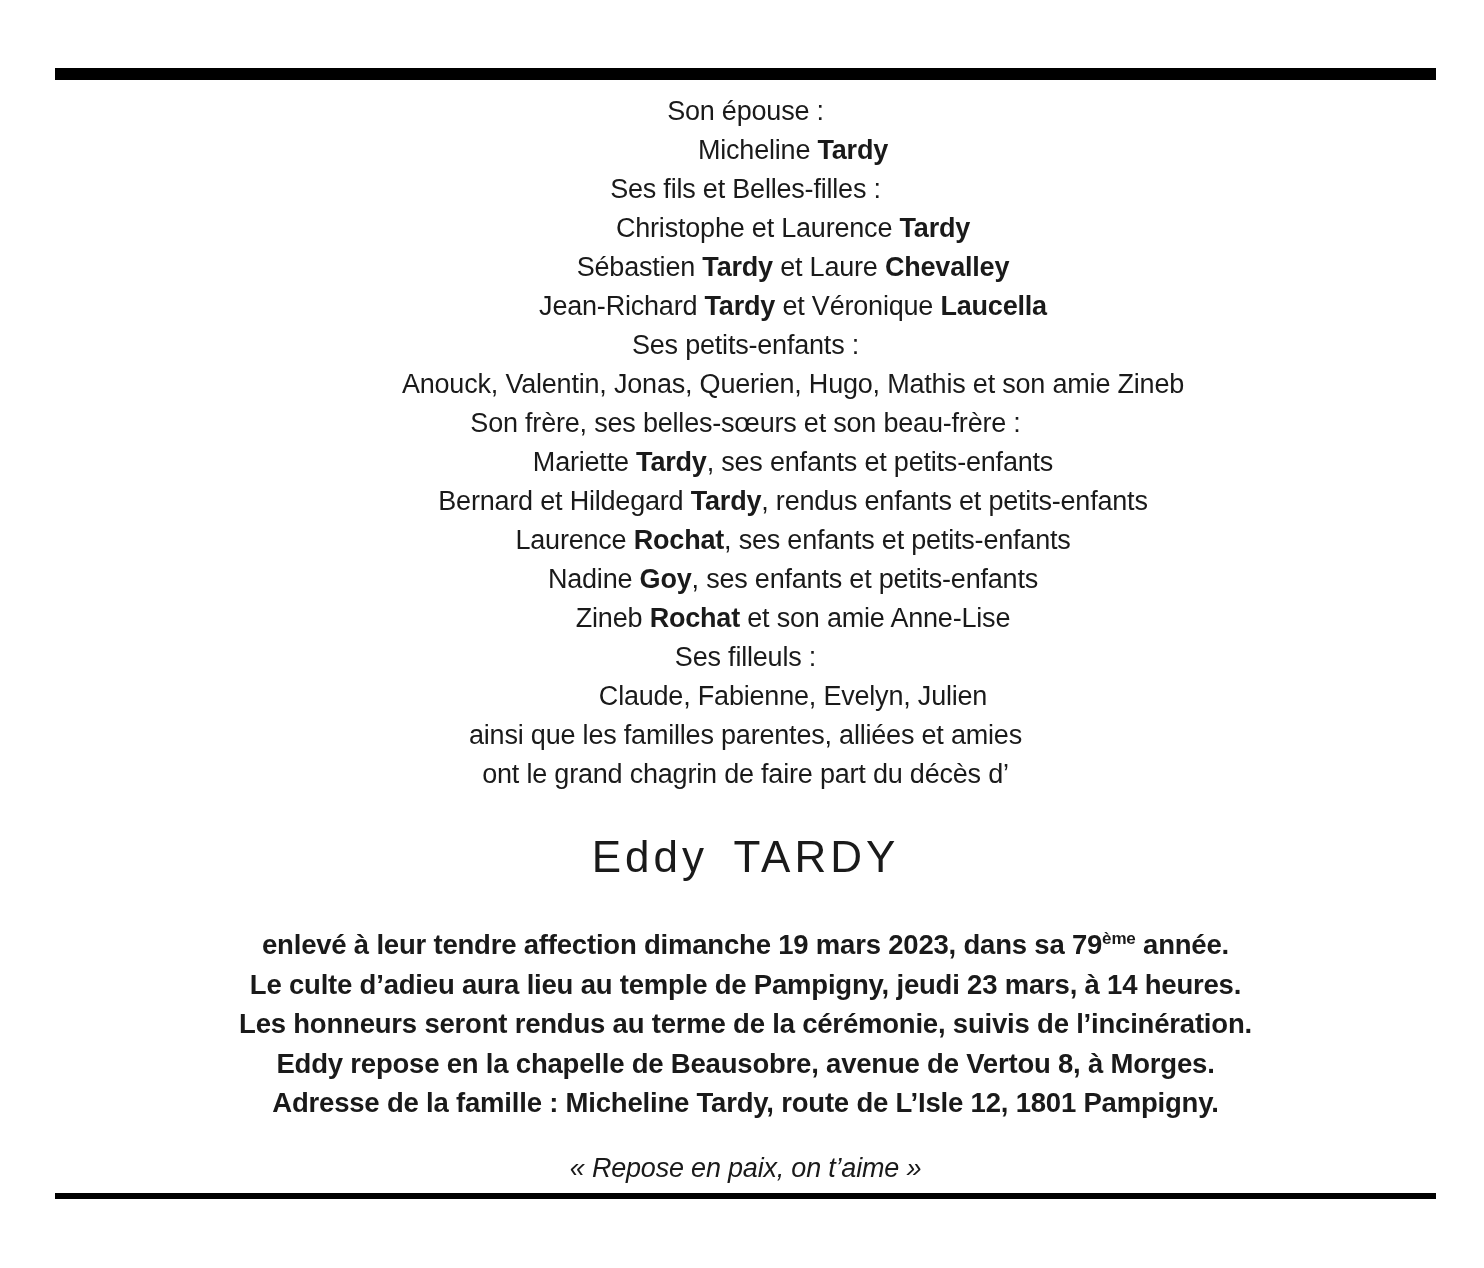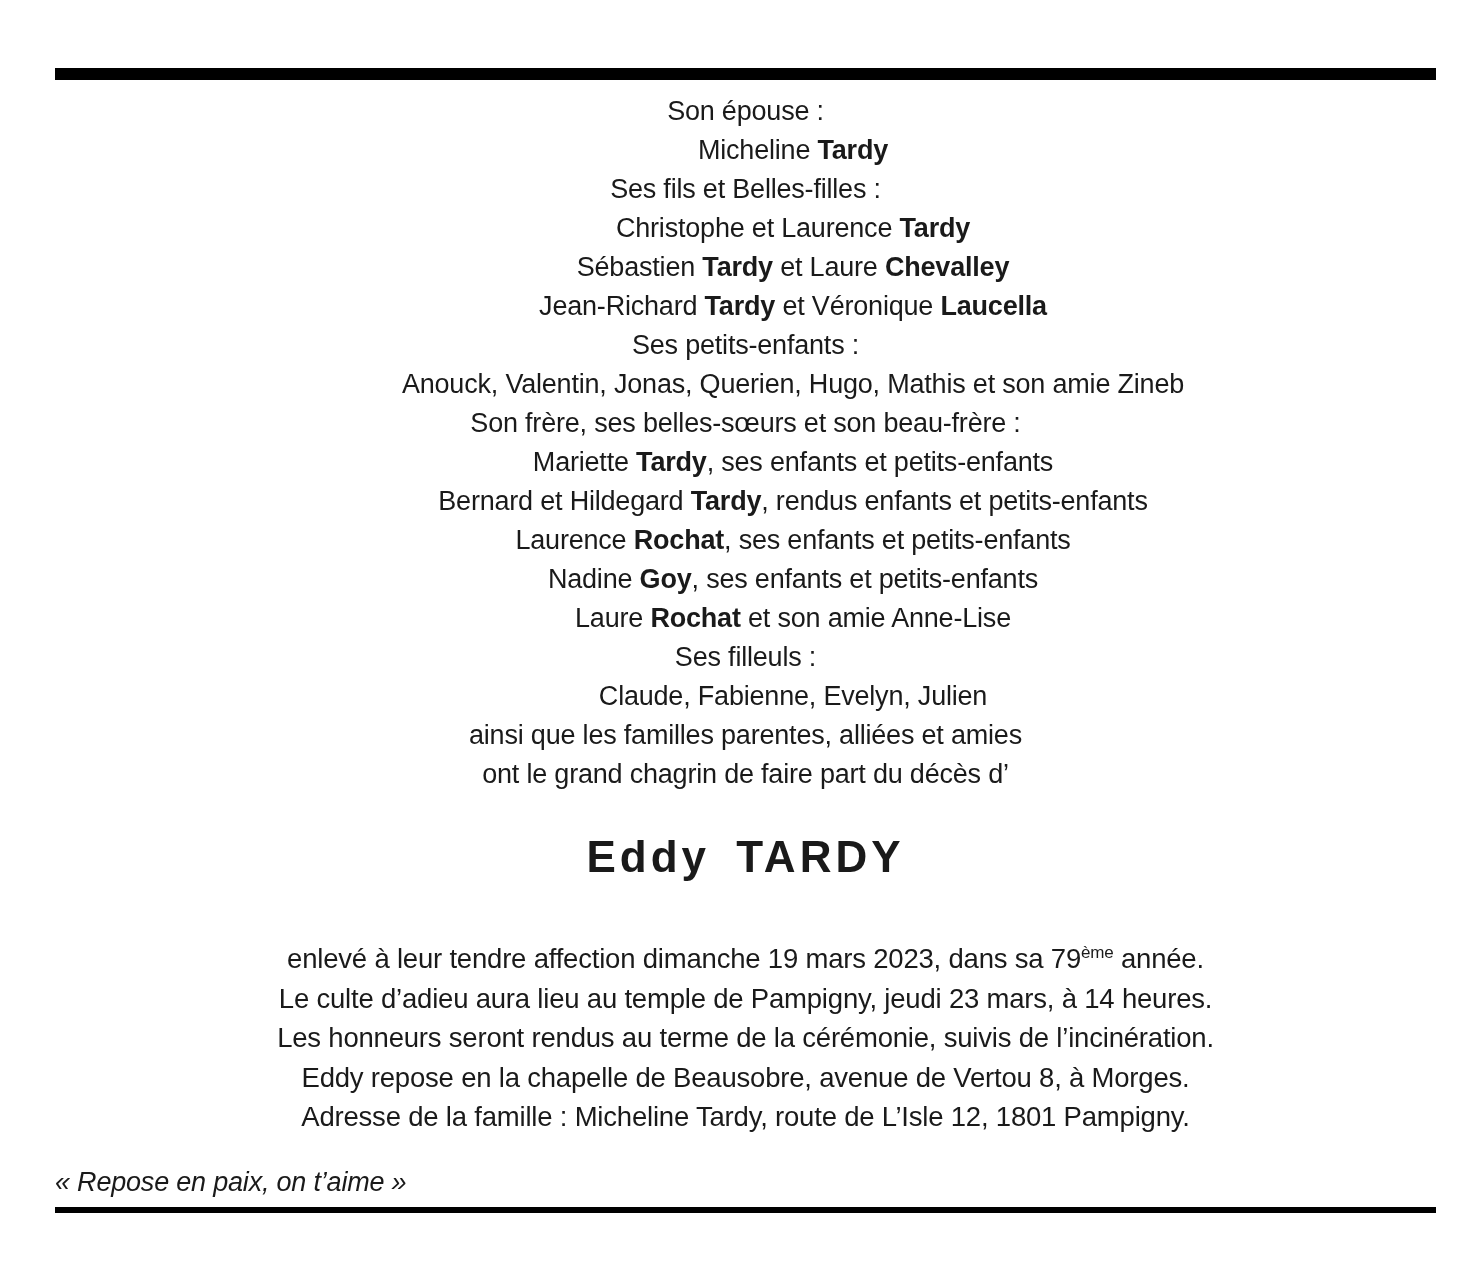--- a/index.html
+++ b/index.html
@@ -38,41 +38,42 @@
     text-align: center;
   }
   .line.indent {
     padding-left: 95px;
   }
   b { font-weight: 700; margin-top: 37px; }
   .title {
     margin-top: 36px;
     text-align: center;
     font-size: 44px;
-    font-weight: 700;
+    font-weight: 400;
     letter-spacing: 4px;
     word-spacing: 10px;
     line-height: 53px;
   }
   .detail-lines {
-    margin-top: 56px;
+    margin-top: 42px;
     font-size: 27.5px;
     line-height: 39.5px;
     letter-spacing: -0.2px;
+    font-weight: bold;
   }
   .detail-lines sup {
     font-size: 0.62em;
     vertical-align: super;
     line-height: 0;
   }
   .quote {
     margin-top: 26px;
     font-size: 27px;
     font-style: italic;
-    text-align: left;
+    text-align: center;
     line-height: 39px;
     letter-spacing: -0.2px;
   }
   .rule-bottom {
     height: 6px;
     background: #000000;
     margin-top: 5px;
   }
 </style>
 </head>
@@ -89,21 +90,21 @@
       <div class="line indent"><span>Christophe et Laurence </span><b>Tardy</b></div>
       <div class="line indent"><span>Sébastien </span><b>Tardy</b><span> et Laure </span><b>Chevalley</b></div>
       <div class="line indent"><span>Jean-Richard </span><b>Tardy</b><span> et Véronique </span><b>Laucella</b></div>
       <div class="line"><span>Ses petits-enfants :</span></div>
       <div class="line indent"><span>Anouck, Valentin, Jonas, Querien, Hugo, Mathis et son amie Zineb</span></div>
       <div class="line"><span>Son frère, ses belles-sœurs et son beau-frère :</span></div>
       <div class="line indent"><span>Mariette </span><b>Tardy</b><span>, ses enfants et petits-enfants</span></div>
       <div class="line indent"><span>Bernard et Hildegard </span><b>Tardy</b><span>, rendus enfants et petits-enfants</span></div>
       <div class="line indent"><span>Laurence </span><b>Rochat</b><span>, ses enfants et petits-enfants</span></div>
       <div class="line indent"><span>Nadine </span><b>Goy</b><span>, ses enfants et petits-enfants</span></div>
-      <div class="line indent"><span>Laure </span><b>Rochat</b><span> et son amie Anne-Lise</span></div>
+      <div class="line indent"><span>Zineb </span><b>Rochat</b><span> et son amie Anne-Lise</span></div>
       <div class="line"><span>Ses filleuls :</span></div>
       <div class="line indent"><span>Claude, Fabienne, Evelyn, Julien</span></div>
       <div class="line"><span>ainsi que les familles parentes, alliées et amies</span></div>
       <div class="line"><span>ont le grand chagrin de faire part du décès d’</span></div>
     </div>
 
   <div class="title">Eddy TARDY</div>
 
   <div class="detail-lines">
       <div class="line"><span>enlevé à leur tendre affection dimanche 19 mars 2023, dans sa 79</span><sup>ème</sup><span> année.</span></div>

